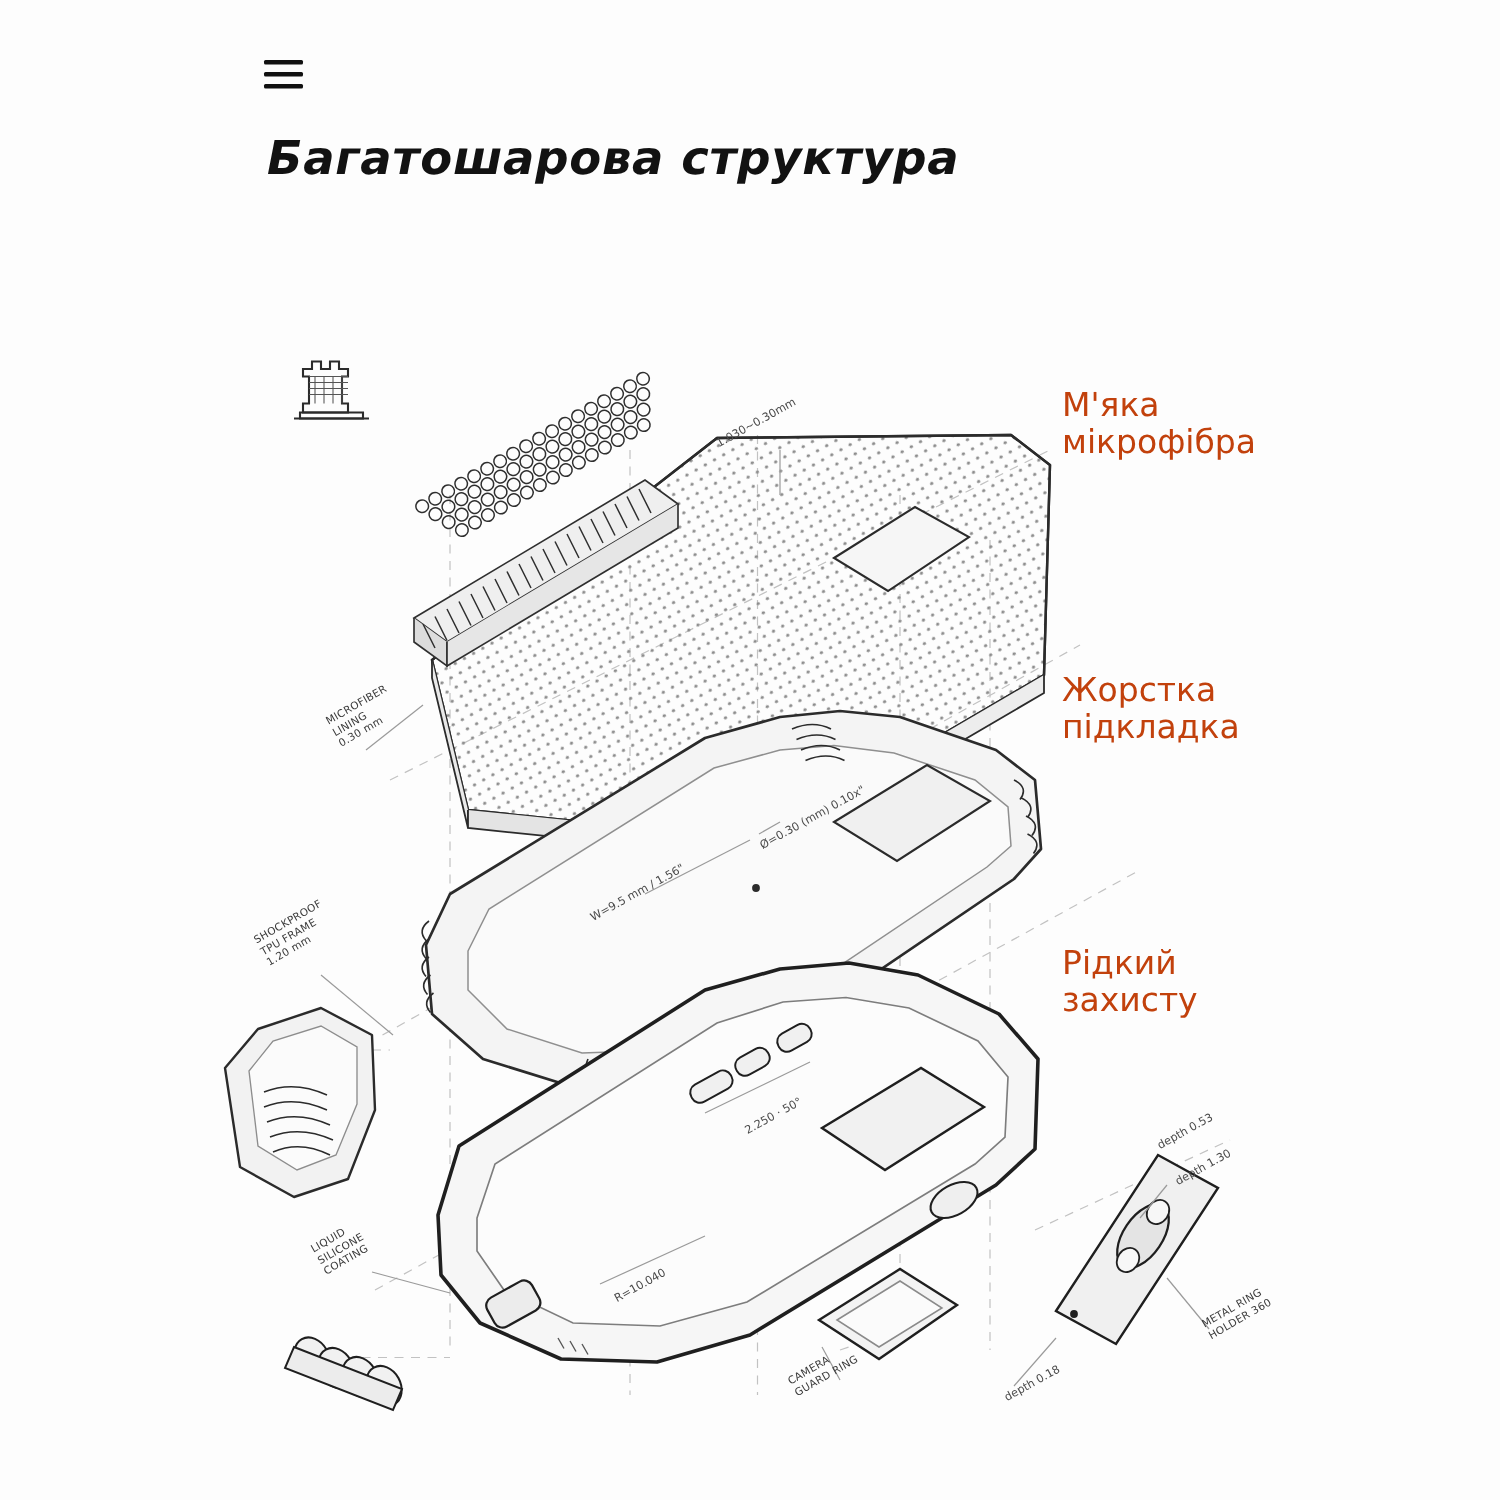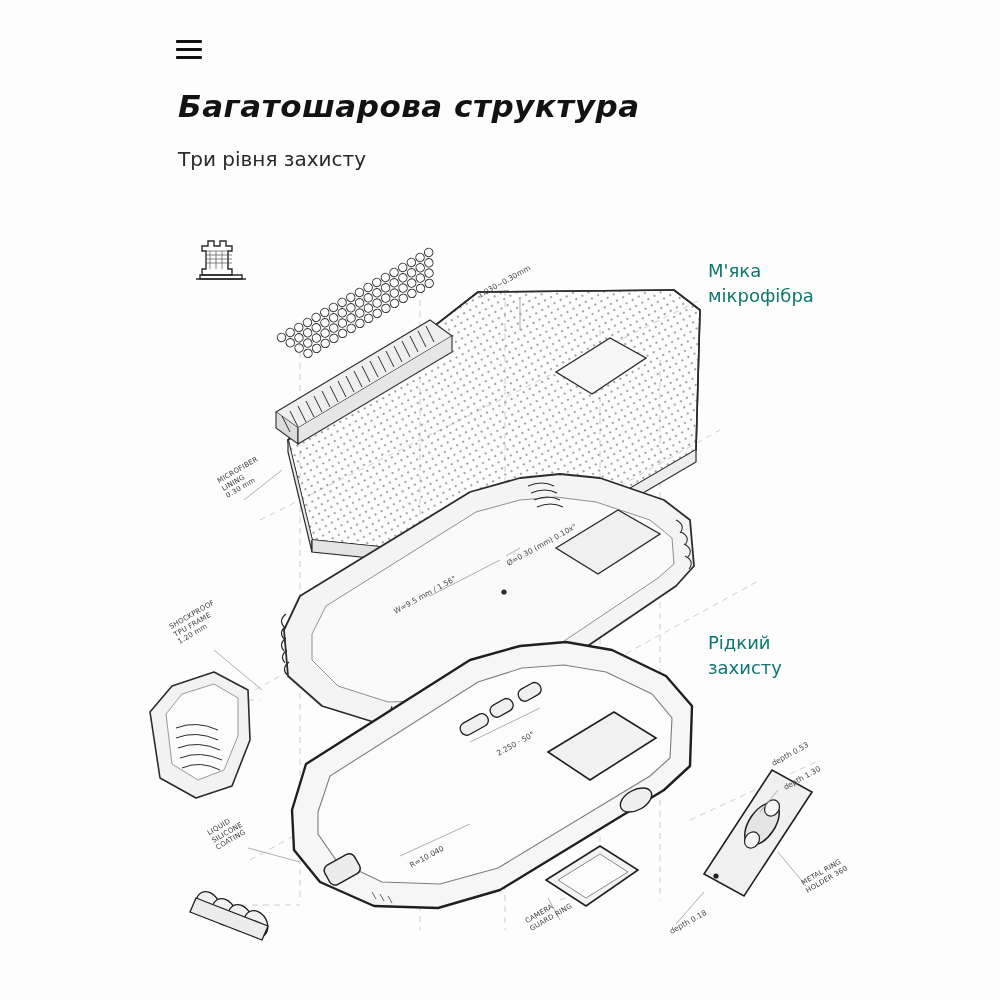--- a/index.html
+++ b/index.html
@@ -64,23 +64,23 @@
     top: 145px;
     font-size: 20px;
     line-height: 29px;
     color: #2a2a2a;
     font-weight: 400;
   }
 
   
   .layer-label {
     position: absolute;
-    font-size: 18px;
+    font-size: 22px;
     line-height: 25px;
-    color: #0f766e;
+    color: #c2410c;
     font-weight: 400;
     white-space: pre-line;
   }
   #label-soft     { left: 708px; top: 258px; }
   #label-rigid    { left: 708px; top: 448px; }
   #label-silicone { left: 708px; top: 630px; }
 
   
   .castle-icon {
     position: absolute;
@@ -125,37 +125,38 @@
 <div class="page">
 
   <div class="menu-btn">
     <i></i>
     <i></i>
     <i></i>
   </div>
 
   <div class="title">Багатошарова структура</div>
   <div class="subtitle">
-    <div>Три рівня захисту</div>
   </div>
 
   <svg class="castle-icon" viewBox="0 0 70 62">
     <g fill="none" stroke="#2b2b2b" stroke-width="1.4">
       <path d="M16 14 h6 v-5 h6 v5 h6 v-5 h6 v5 h6 v5 h-4 v18 h4 v6 h-30 v-6 h4 v-18 h-4 z"></path>
       <path d="M14 43 h42 v4 h-42 z"></path>
       <path d="M10 47 h50"></path>
     </g>
     <g fill="none" stroke="#555" stroke-width="0.7">
       <path d="M20 19 h26 M20 23 h26 M20 27 h26 M20 31 h26"></path>
       <path d="M24 19 v18 M30 19 v18 M36 19 v18 M42 19 v18"></path>
     </g>
   </svg>
 
   <div class="layer-label" id="label-soft">М'яка
 мікрофібра</div>
+  <div class="layer-label" id="label-rigid">Жорстка
+підкладка</div>
   <div class="layer-label" id="label-silicone">Рідкий
 захисту</div>
 
   <svg class="diagram" viewBox="0 0 1000 1000">
     <defs>
       <pattern id="dots" width="7" height="7" patternUnits="userSpaceOnUse" patternTransform="rotate(-29)">
         <circle cx="2" cy="2" r="1.1" fill="#8d8d8d"></circle>
       </pattern>
       <pattern id="dots2" width="8" height="8" patternUnits="userSpaceOnUse" patternTransform="rotate(-29)">
         <circle cx="2.5" cy="2.5" r="1" fill="#a0a0a0"></circle>

